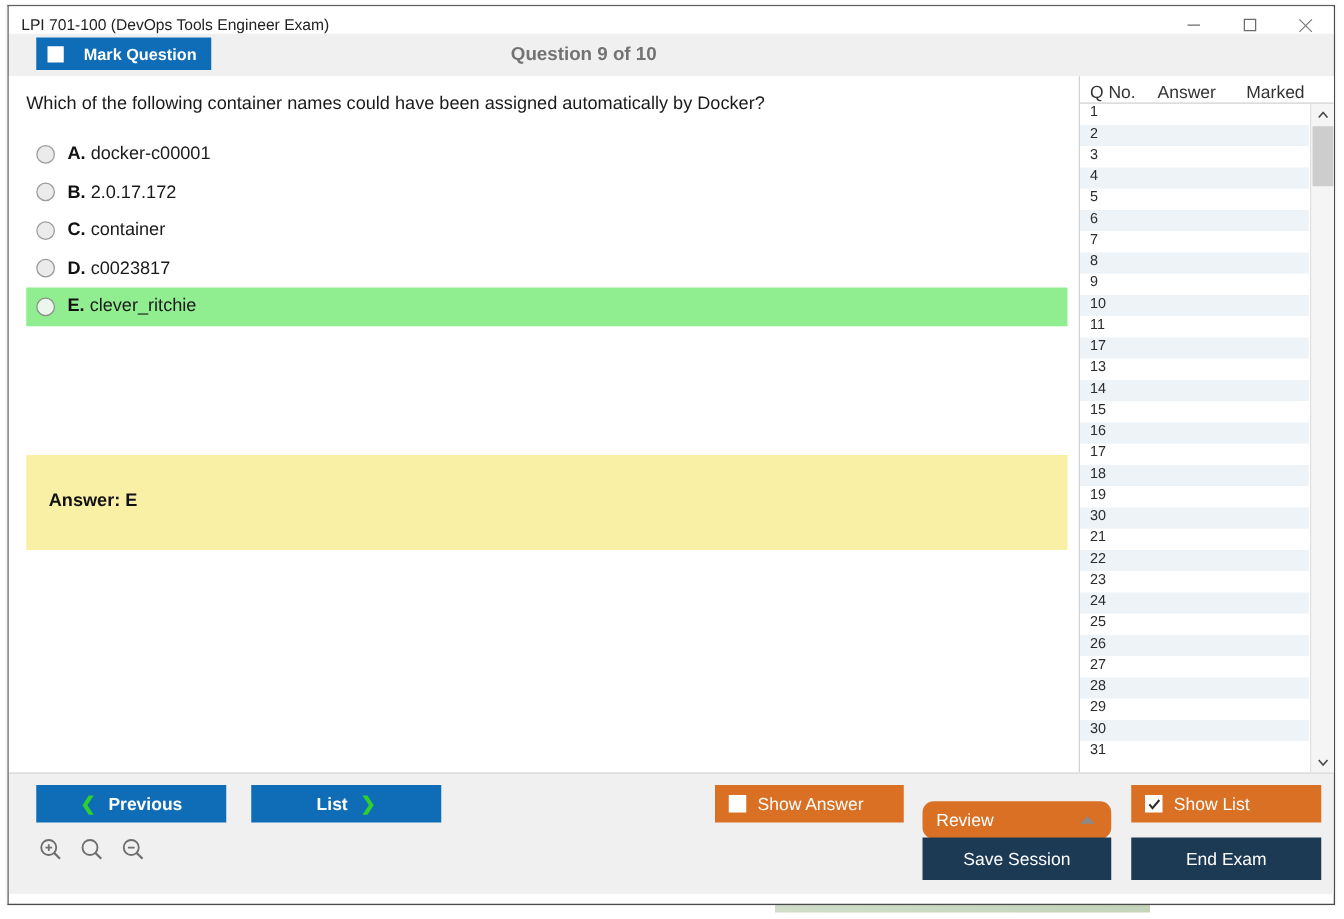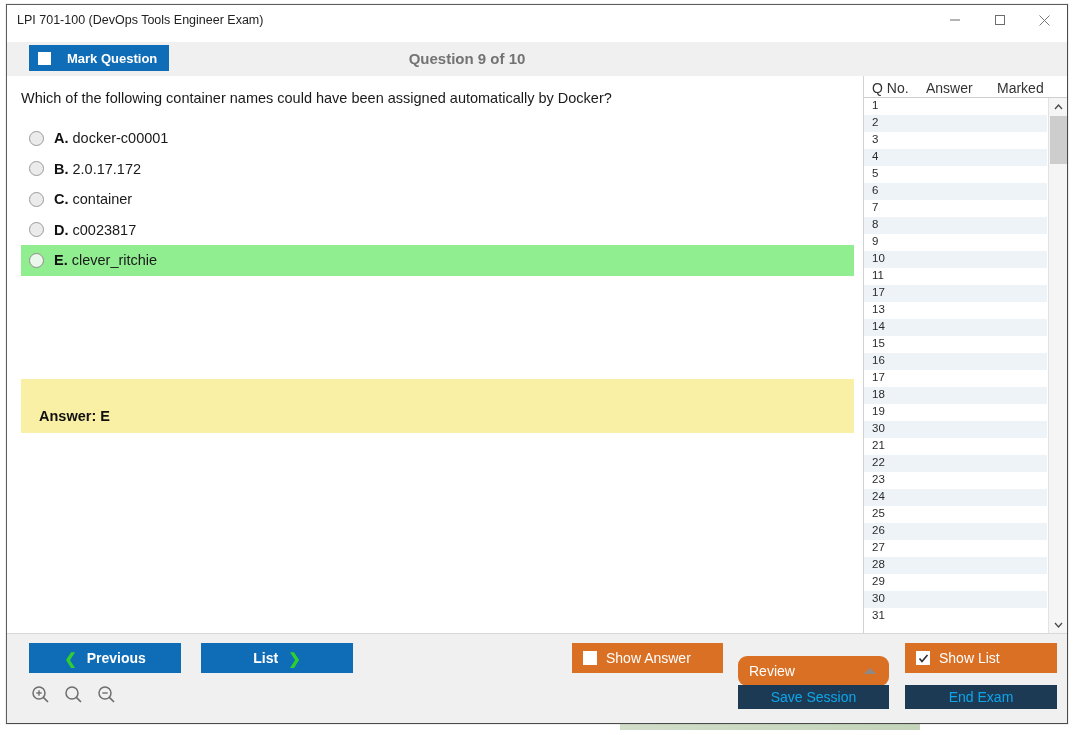--- a/index.html
+++ b/index.html
@@ -45,21 +45,21 @@
     border: 1px solid #5d5d5d;
     border-right-color: #4a4a4a;
     border-bottom-color: #4a4a4a;
     box-shadow: 0 0 0 1px rgba(0,0,0,.06);
     overflow: hidden;
   }
 
   
   #titlebar {
     position: relative;
-    height: 37px;
+    height: 22px;
     background: #ffffff;
     border-bottom: 1px solid #ffffff;
   }
   #window-title {
     position: absolute;
     left: 10px; top: 8px;
     font-size: 12.5px;
     color: #222222;
     white-space: nowrap;
   }
@@ -173,21 +173,21 @@
     margin-right: 4px;
   }
   .opt-text {
     font-size: 14.5px;
     color: #1a1a1a;
   }
 
   #answer-box {
     position: absolute;
     left: 14px; top: 303px;
-    width: 833px; height: 54px;
+    width: 833px; height: 76px;
     background: #faf0a5;
   }
   #answer-label {
     position: absolute;
     left: 18px; top: 29px;
     font-size: 14.5px;
     font-weight: bold;
     color: #111111;
   }
 
@@ -346,23 +346,23 @@
     gap: 9px;
   }
   #btn-show-list .cbx-checked {
     width: 14px; height: 14px;
     background: #ffffff;
     display: flex; align-items: center; justify-content: center;
     flex: 0 0 auto;
   }
 
   .btn-dark {
-    height: 24px;
+    height: 34px;
     background: #1d3a55;
-    color: #0ea5e9;
+    color: #ffffff;
     font-size: 14px;
     justify-content: center;
   }
   #btn-save-session { left: 731px; top: 51px; width: 151px; }
   #btn-end-exam     { left: 898px; top: 51px; width: 152px; }
 
   #zoom-tools {
     position: absolute;
     left: 22px; top: 49px;
     display: flex;

